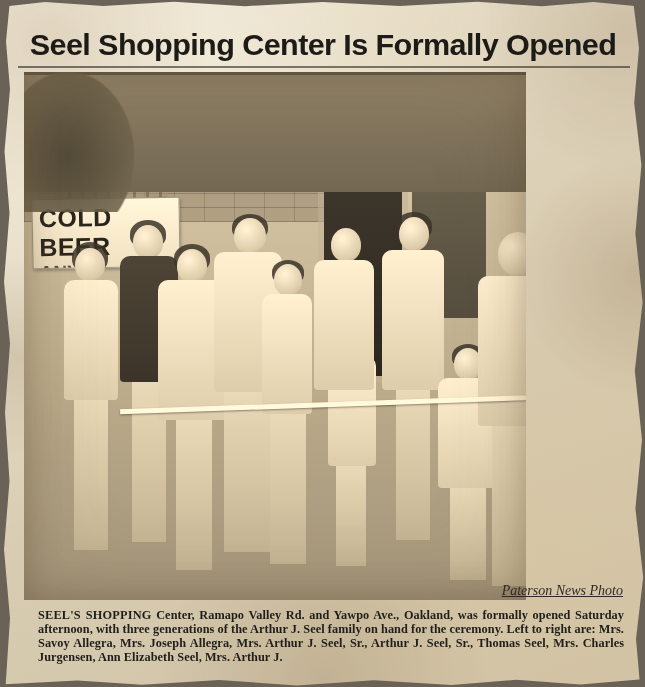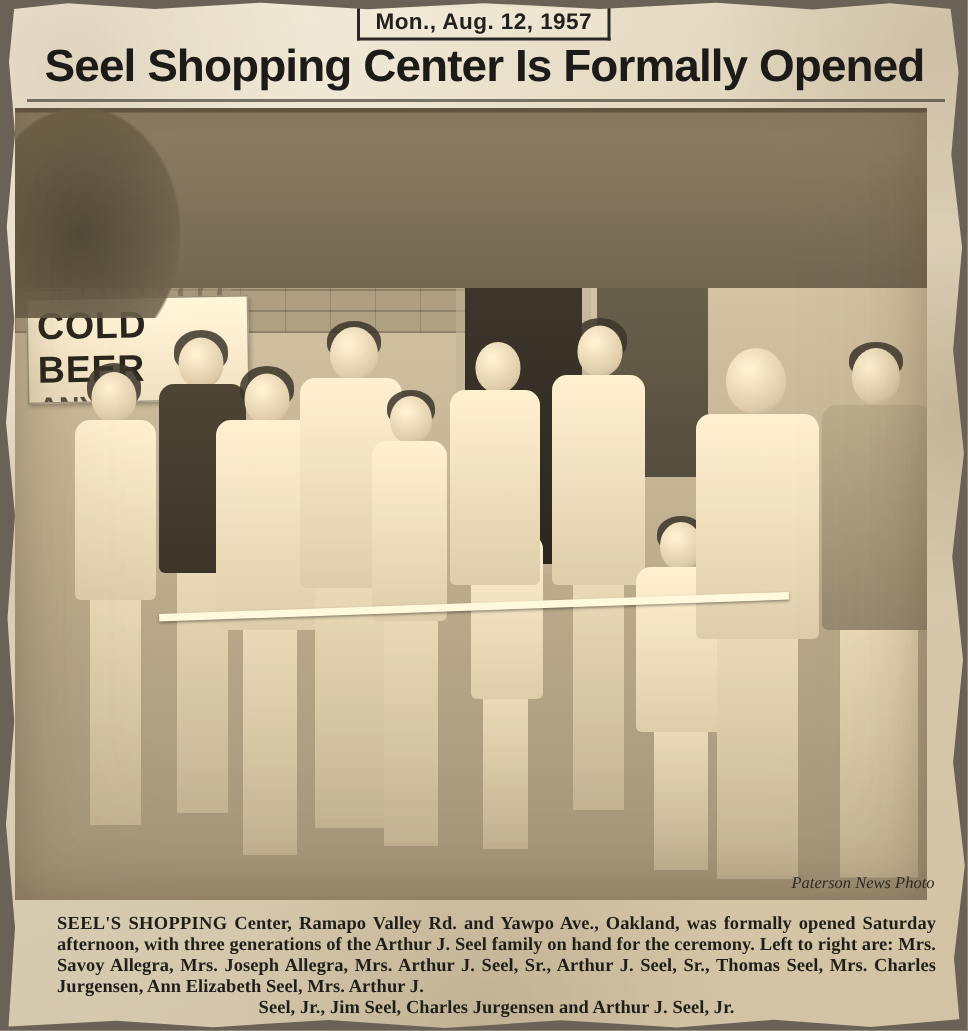--- a/index.html
+++ b/index.html
@@ -93,23 +93,23 @@
     width: 612px;
     height: 2px;
     background: #3a362f;
     opacity: 0.65;
   }
   .rule-top { top: 66px; }
 
   
   .photo {
     position: absolute;
-    left: 10px;
+    left: 24px;
     top: 72px;
-    width: 608px;
+    width: 502px;
     height: 528px;
     overflow: hidden;
     background: #b9ad92;
     filter: sepia(0.25) contrast(1.02);
   }
   .ph-layer { position: absolute; inset: 0; }
 
   
   .ph-bg {
     background:
@@ -235,22 +235,23 @@
     background: #f3ecd8;
     box-shadow: 0 1px 2px rgba(0,0,0,0.4);
   }
 
   .photo-credit {
     position: absolute;
     right: 22px;
     top: 583px;
     font-family: "Liberation Serif", serif;
     font-style: italic;
-    font-size: 11px;
+    font-size: 14px;
     color: #2e2a23;
+    text-decoration: underline;
   }
 
   
   .caption {
     position: absolute;
     left: 38px;
     top: 608px;
     width: 586px;
     font-family: "Liberation Serif", serif;
     font-size: 12.3px;
@@ -282,23 +283,20 @@
   .tear-b { left: 0; bottom: 0; width: 645px; height: 8px;
     clip-path: polygon(0 100%,100% 100%,100% 0,90% 70%,80% 10%,70% 75%,58% 15%,46% 80%,34% 12%,22% 72%,12% 18%,0 70%); }
 </style>
 </head>
 <body>
 
 <div class="clipping">
 
   <div class="paper-stains"></div>
 
-  <div class="dateline-wrap">
-    <span class="dateline">Mon., Aug. 12, 1957</span>
-  </div>
 
   <div class="headline">Seel Shopping Center Is Formally Opened</div>
 
   <div class="rule rule-top"></div>
 
   <div class="photo">
     <div class="ph-layer ph-bg"></div>
     <div class="ph-layer ph-brick"></div>
     <div class="ph-layer ph-door"></div>
     <div class="ph-layer ph-door2"></div>
@@ -394,20 +392,19 @@
     <div class="ribbon" style="left:96px;top:330px;width:420px;transform:rotate(-2deg);"></div>
 
     <div class="edge-shade"></div>
   </div>
 
   <div class="photo-credit">Paterson News Photo</div>
 
   <div class="caption">
     <span class="lead">SEEL'S SHOPPING</span>
     <span>Center, Ramapo Valley Rd. and Yawpo Ave., Oakland, was formally opened Saturday afternoon, with three generations of the Arthur J. Seel family on hand for the ceremony. Left to right are: Mrs. Savoy Allegra, Mrs. Joseph Allegra, Mrs. Arthur J. Seel, Sr., Arthur J. Seel, Sr., Thomas Seel, Mrs. Charles Jurgensen, Ann Elizabeth Seel, Mrs. Arthur J.</span>
-    <span class="lastline">Seel, Jr., Jim Seel, Charles Jurgensen and Arthur J. Seel, Jr.</span>
   </div>
 
   <div class="tear tear-l"></div>
   <div class="tear tear-r"></div>
   <div class="tear tear-t"></div>
   <div class="tear tear-b"></div>
 </div>
 
 </body></html>

